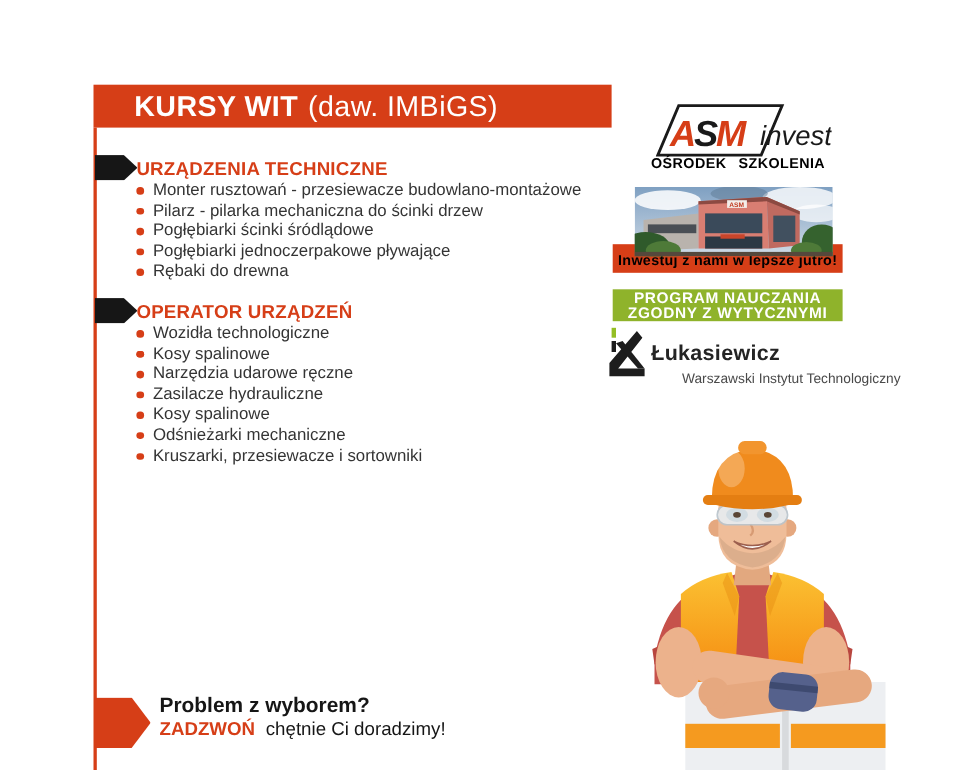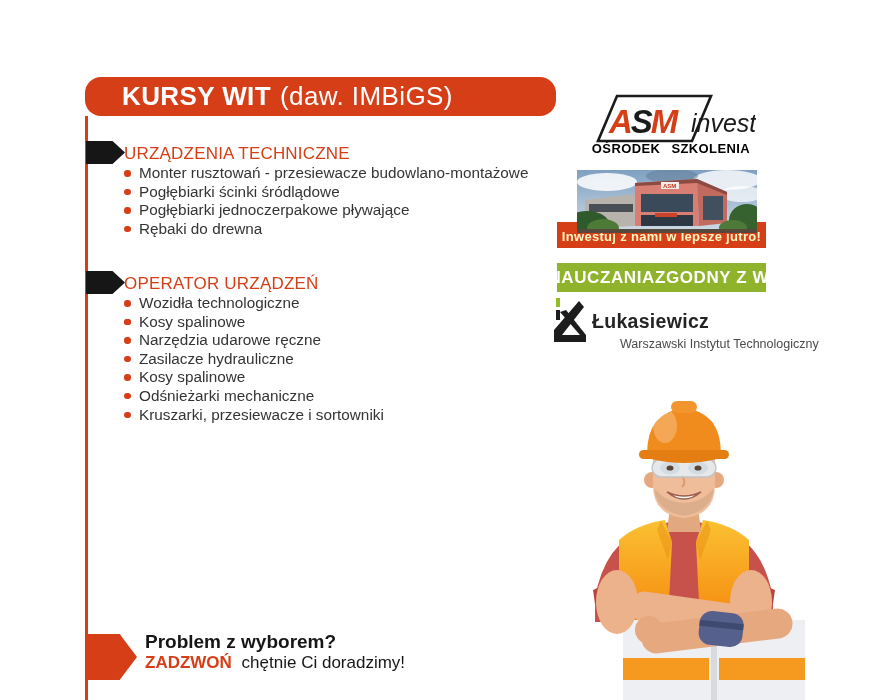--- a/index.html
+++ b/index.html
@@ -7,41 +7,41 @@
     width:871px;height:700px;position:relative;background:#ffffff;
     font-family:"Liberation Sans",sans-serif;overflow:hidden;
     -webkit-font-smoothing:antialiased;
   }
   .abs{position:absolute;}
 
   
   .title-banner{
     left:85px;top:77px;width:471px;height:39px;background:#d63e17;color:#fff;
     display:flex;align-items:center;padding-left:37px;box-sizing:border-box;
-    font-size:26px;letter-spacing:.4px;white-space:nowrap;border-radius:16px;
+    font-size:26px;letter-spacing:.4px;white-space:nowrap;
   }
   .title-main{font-weight:800;}
   .title-suffix{font-weight:400;margin-left:9px;}
 
   
   .accent-line{left:85px;top:116px;width:3px;height:584px;background:#d63e17;}
 
   
   .marker{
     width:39px;height:23px;background:#161616;
     clip-path:polygon(0 0,68% 0,100% 50%,68% 100%,0 100%);
   }
   .m1{left:86px;top:141px;}
   .m2{left:86px;top:271px;}
   .footer-arrow{left:86px;top:634px;width:51px;height:46px;background:#d63e17;
     clip-path:polygon(0 0,66% 0,100% 50%,66% 100%,0 100%);}
 
   
   .sec-header{
-    color:#d63e17;font-size:17px;font-weight:400;letter-spacing:.2px;white-space:nowrap;
+    color:#d63e17;font-size:17px;font-weight:700;letter-spacing:.2px;white-space:nowrap;
   }
   .h1{left:124px;top:144px;}
   .h2{left:124px;top:274px;}
   ul.course-list{list-style:none;margin:0;padding:0;position:absolute;left:124px;}
   .ul1{top:164px;}
   .ul2{top:294px;}
   ul.course-list li{
     position:relative;padding-left:15px;font-size:15.3px;line-height:18.6px;
     color:#343434;white-space:nowrap;
   }
@@ -53,27 +53,27 @@
   
   .asm-logo{left:596px;top:94px;width:160px;height:52px;}
   .asm-subtitle{
     left:588px;top:141px;width:166px;text-align:center;color:#000000;
     font-size:13px;font-weight:800;letter-spacing:.4px;word-spacing:7px;white-space:nowrap;
   }
   .building-photo{left:577px;top:170px;width:180px;height:63px;z-index:2;}
   .invest-banner{
     left:557px;top:222px;width:209px;height:26px;background:#d63e17;z-index:1;
     display:flex;align-items:flex-end;justify-content:center;
-    color:#fef9c3;font-size:13px;font-weight:800;letter-spacing:.3px;
+    color:#000000;font-size:13px;font-weight:800;letter-spacing:.3px;
     padding-bottom:4px;box-sizing:border-box;white-space:nowrap;
   }
   .program-banner{
     left:557px;top:263px;width:209px;height:29px;background:#8fb32b;color:#fff;
-    display:flex;flex-direction:row;align-items:center;justify-content:center;
-    font-size:17px;font-weight:800;letter-spacing:.6px;line-height:13.5px;white-space:nowrap;
+    display:flex;flex-direction:column;align-items:center;justify-content:center;
+    font-size:14px;font-weight:800;letter-spacing:.6px;line-height:13.5px;white-space:nowrap;
   }
   .luk-glyph{left:546px;top:297px;width:44px;height:50px;}
   .luk-name{left:592px;top:310px;font-size:19.5px;font-weight:800;color:#242424;letter-spacing:.3px;white-space:nowrap;}
   .luk-subtitle{left:620px;top:337px;font-size:12.5px;color:#4a4a4a;white-space:nowrap;}
 
   
   .footer-question{left:145px;top:631px;font-size:19px;font-weight:800;color:#161616;white-space:nowrap;}
   .footer-line2{left:145px;top:653px;font-size:17px;color:#161616;white-space:nowrap;}
   .footer-call{color:#d63e17;font-weight:800;}
   .footer-rest{font-weight:500;margin-left:5px;}
@@ -89,20 +89,21 @@
     <span class="title-main">KURSY WIT</span>
     <span class="title-suffix">(daw. IMBiGS)</span>
   </div>
 
   <div class="abs accent-line"></div>
 
   <div class="abs marker m1"></div>
   <div class="abs sec-header h1">URZĄDZENIA TECHNICZNE</div>
   <ul class="course-list ul1">
     <li><span class="bullet"></span><span>Monter rusztowań - przesiewacze budowlano-montażowe</span></li>
+    <li><span class="bullet"></span><span>Pilarz - pilarka mechaniczna do ścinki drzew</span></li>
     <li><span class="bullet"></span><span>Pogłębiarki ścinki śródlądowe</span></li>
     <li><span class="bullet"></span><span>Pogłębiarki jednoczerpakowe pływające</span></li>
     <li><span class="bullet"></span><span>Rębaki do drewna</span></li>
   </ul>
 
   <div class="abs marker m2"></div>
   <div class="abs sec-header h2">OPERATOR URZĄDZEŃ</div>
   <ul class="course-list ul2">
     <li><span class="bullet"></span><span>Wozidła technologiczne</span></li>
     <li><span class="bullet"></span></li>

